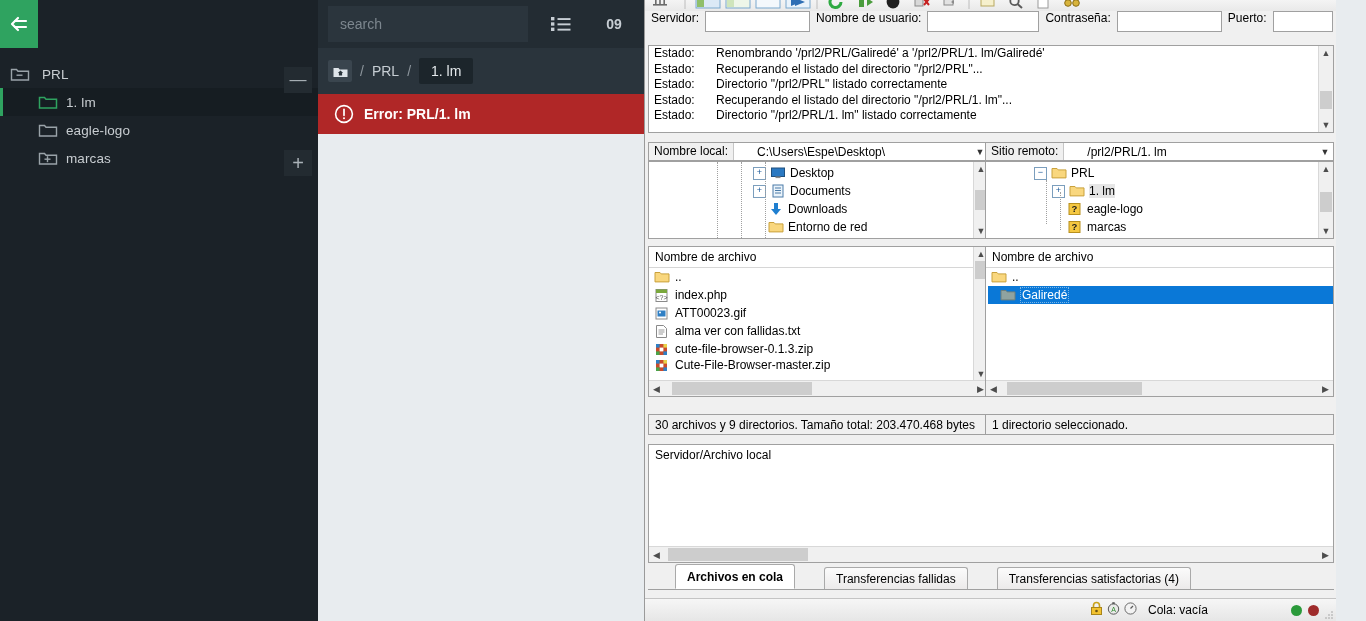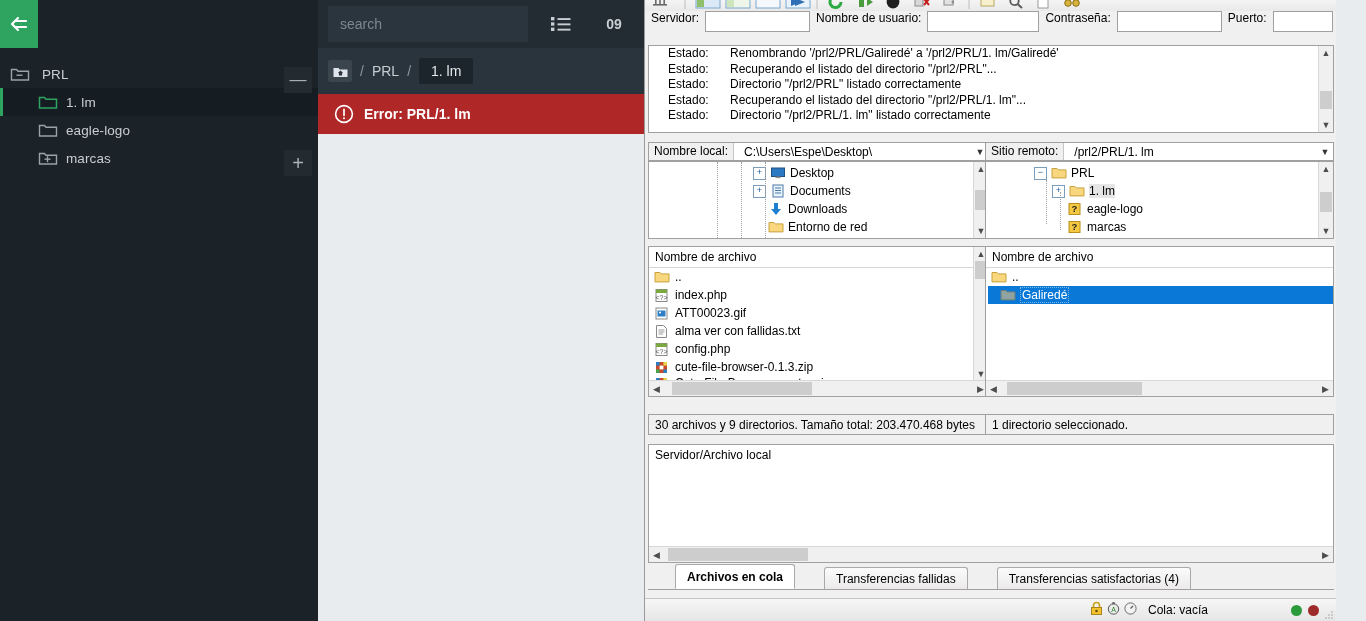--- a/index.html
+++ b/index.html
@@ -82,33 +82,33 @@
      font-family:"Liberation Sans",sans-serif;font-size:12px;outline:none;box-sizing:border-box;padding:0 3px;}
   .qc-srv{width:105px;}
   .qc-usr{width:112px;}
   .qc-pwd{width:105px;}
   .qc-prt{width:60px;}
 
   
   #logpane{position:absolute;left:3px;top:45px;width:686px;height:88px;
      background:#fff;border:1px solid #a0a0a0;box-sizing:border-box;overflow:hidden;}
   .logrow{display:flex;height:15.6px;align-items:center;padding-left:5px;font-size:12px;line-height:15.6px;}
-  .logrow .k{width:62px;flex:0 0 62px;margin-left:14px;}
+  .logrow .k{width:62px;flex:0 0 62px;}
   .logrow .v{white-space:nowrap;}
   #log-scroll{position:absolute;right:0;top:0;width:14px;height:86px;background:#f0f0f0;border-left:1px solid #d8d8d8;}
   .sb-arrow{width:14px;height:14px;display:flex;align-items:center;justify-content:center;color:#4d4d4d;font-size:9px;cursor:pointer;}
   #log-thumb{position:absolute;top:45px;left:1px;width:12px;height:18px;background:#cdcdcd;}
 
   
   #site-local-row{position:absolute;left:3px;top:142px;width:341px;height:19px;display:flex;align-items:center;
      border:1px solid #a0a0a0;background:#fff;box-sizing:border-box;}
   #site-remote-row{position:absolute;left:340px;top:142px;width:349px;height:19px;display:flex;align-items:center;
      border:1px solid #a0a0a0;background:#fff;box-sizing:border-box;}
   .site-label{font-size:12px;padding:0 5px;background:#f0f0f0;height:17px;line-height:17px;border-right:1px solid #c6c6c6;}
-  .site-value{font-size:12px;padding-left:10px;flex:1;white-space:nowrap;overflow:hidden;}
+  .site-value{font-size:12px;padding-left:23px;flex:1;white-space:nowrap;overflow:hidden;}
   .site-caret{width:16px;text-align:center;color:#333;font-size:9px;cursor:pointer;}
 
   
   #local-tree{position:absolute;left:3px;top:161px;width:341px;height:78px;background:#fff;
      border:1px solid #a0a0a0;box-sizing:border-box;overflow:hidden;}
   #remote-tree{position:absolute;left:340px;top:161px;width:349px;height:78px;background:#fff;
      border:1px solid #a0a0a0;box-sizing:border-box;overflow:hidden;}
   .tnode{display:flex;align-items:center;height:18px;font-size:12px;white-space:nowrap;cursor:pointer;}
   .tnode .exp{width:11px;height:11px;border:1px solid #7b9ebd;background:#fff;color:#1c5a99;
      font-size:9px;line-height:9px;text-align:center;margin-right:4px;flex:0 0 auto;}
@@ -560,28 +560,20 @@
       <span class="nm">ATT00023.gif</span>
     </div>
     <div class="frow">
       <span class="ic"><svg width="16" height="15" viewBox="0 0 16 15">
             <path d="M2.5 1.5 h7 l3 3 v9 h-10 z" fill="#fff" stroke="#8a8a8a"></path>
             <line x1="4.5" y1="6" x2="10.5" y2="6" stroke="#9a9a9a"></line>
             <line x1="4.5" y1="8" x2="10.5" y2="8" stroke="#9a9a9a"></line>
             <line x1="4.5" y1="10" x2="9" y2="10" stroke="#9a9a9a"></line>
           </svg></span>
       <span class="nm">alma ver con fallidas.txt</span>
-    </div>
-    <div class="frow">
-      <span class="ic"><svg width="16" height="15" viewBox="0 0 16 15">
-            <rect x="2" y="1.5" width="11" height="12" fill="#fff" stroke="#8a8a8a"></rect>
-            <rect x="2" y="1.5" width="11" height="3.5" fill="#7aa83d"></rect>
-            <text x="7.5" y="11.5" font-size="7" font-family="Liberation Sans, sans-serif" fill="#555" text-anchor="middle">&lt;?&gt;</text>
-          </svg></span>
-      <span class="nm">config.php</span>
     </div>
     <div class="frow">
       <span class="ic"><svg width="16" height="15" viewBox="0 0 16 15">
             <rect x="2" y="2" width="11" height="11" fill="#c94b2b"></rect>
             <rect x="2" y="2" width="3.6" height="3.6" fill="#2f7fc4"></rect>
             <rect x="9.4" y="2" width="3.6" height="3.6" fill="#e8d24a"></rect>
             <rect x="5.6" y="5.6" width="3.8" height="3.8" fill="#fff"></rect>
             <rect x="2" y="9.4" width="3.6" height="3.6" fill="#4aa34a"></rect>
             <rect x="9.4" y="9.4" width="3.6" height="3.6" fill="#2f7fc4"></rect>
           </svg></span>

